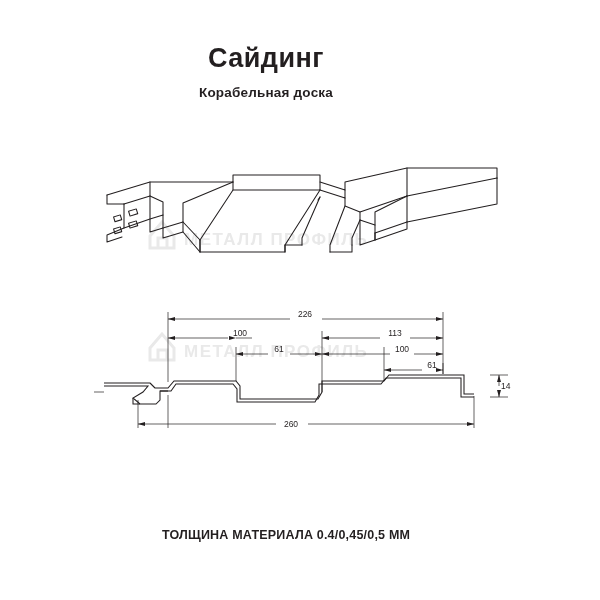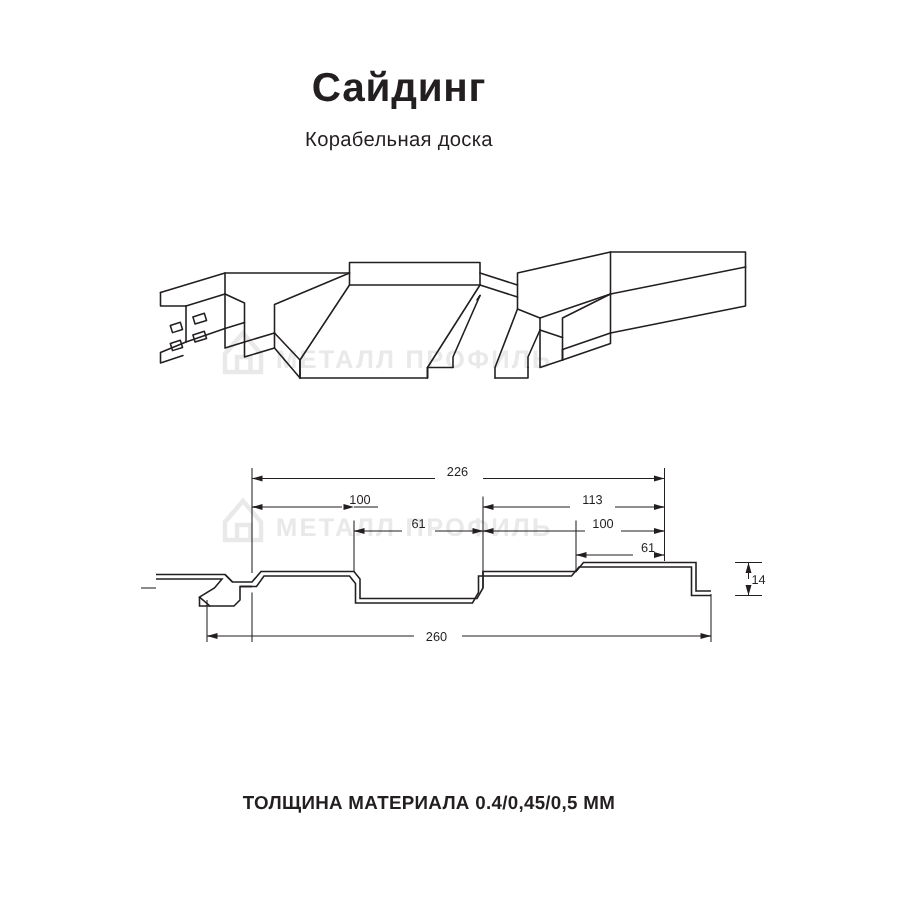--- a/index.html
+++ b/index.html
@@ -27,21 +27,21 @@
   }
   .title {
     font-size: 27px;
     font-weight: bold;
     letter-spacing: 0.5px;
     line-height: 1.1;
     margin: 0;
   }
   .subtitle {
     font-size: 13.5px;
-    font-weight: normal;
+    font-weight: bold;
     margin-top: 11px;
     letter-spacing: 0.2px;
   }
   .code {
     font-size: 10.5px;
     font-weight: bold;
     margin-top: 9px;
     letter-spacing: 0.2px;
   }
 

